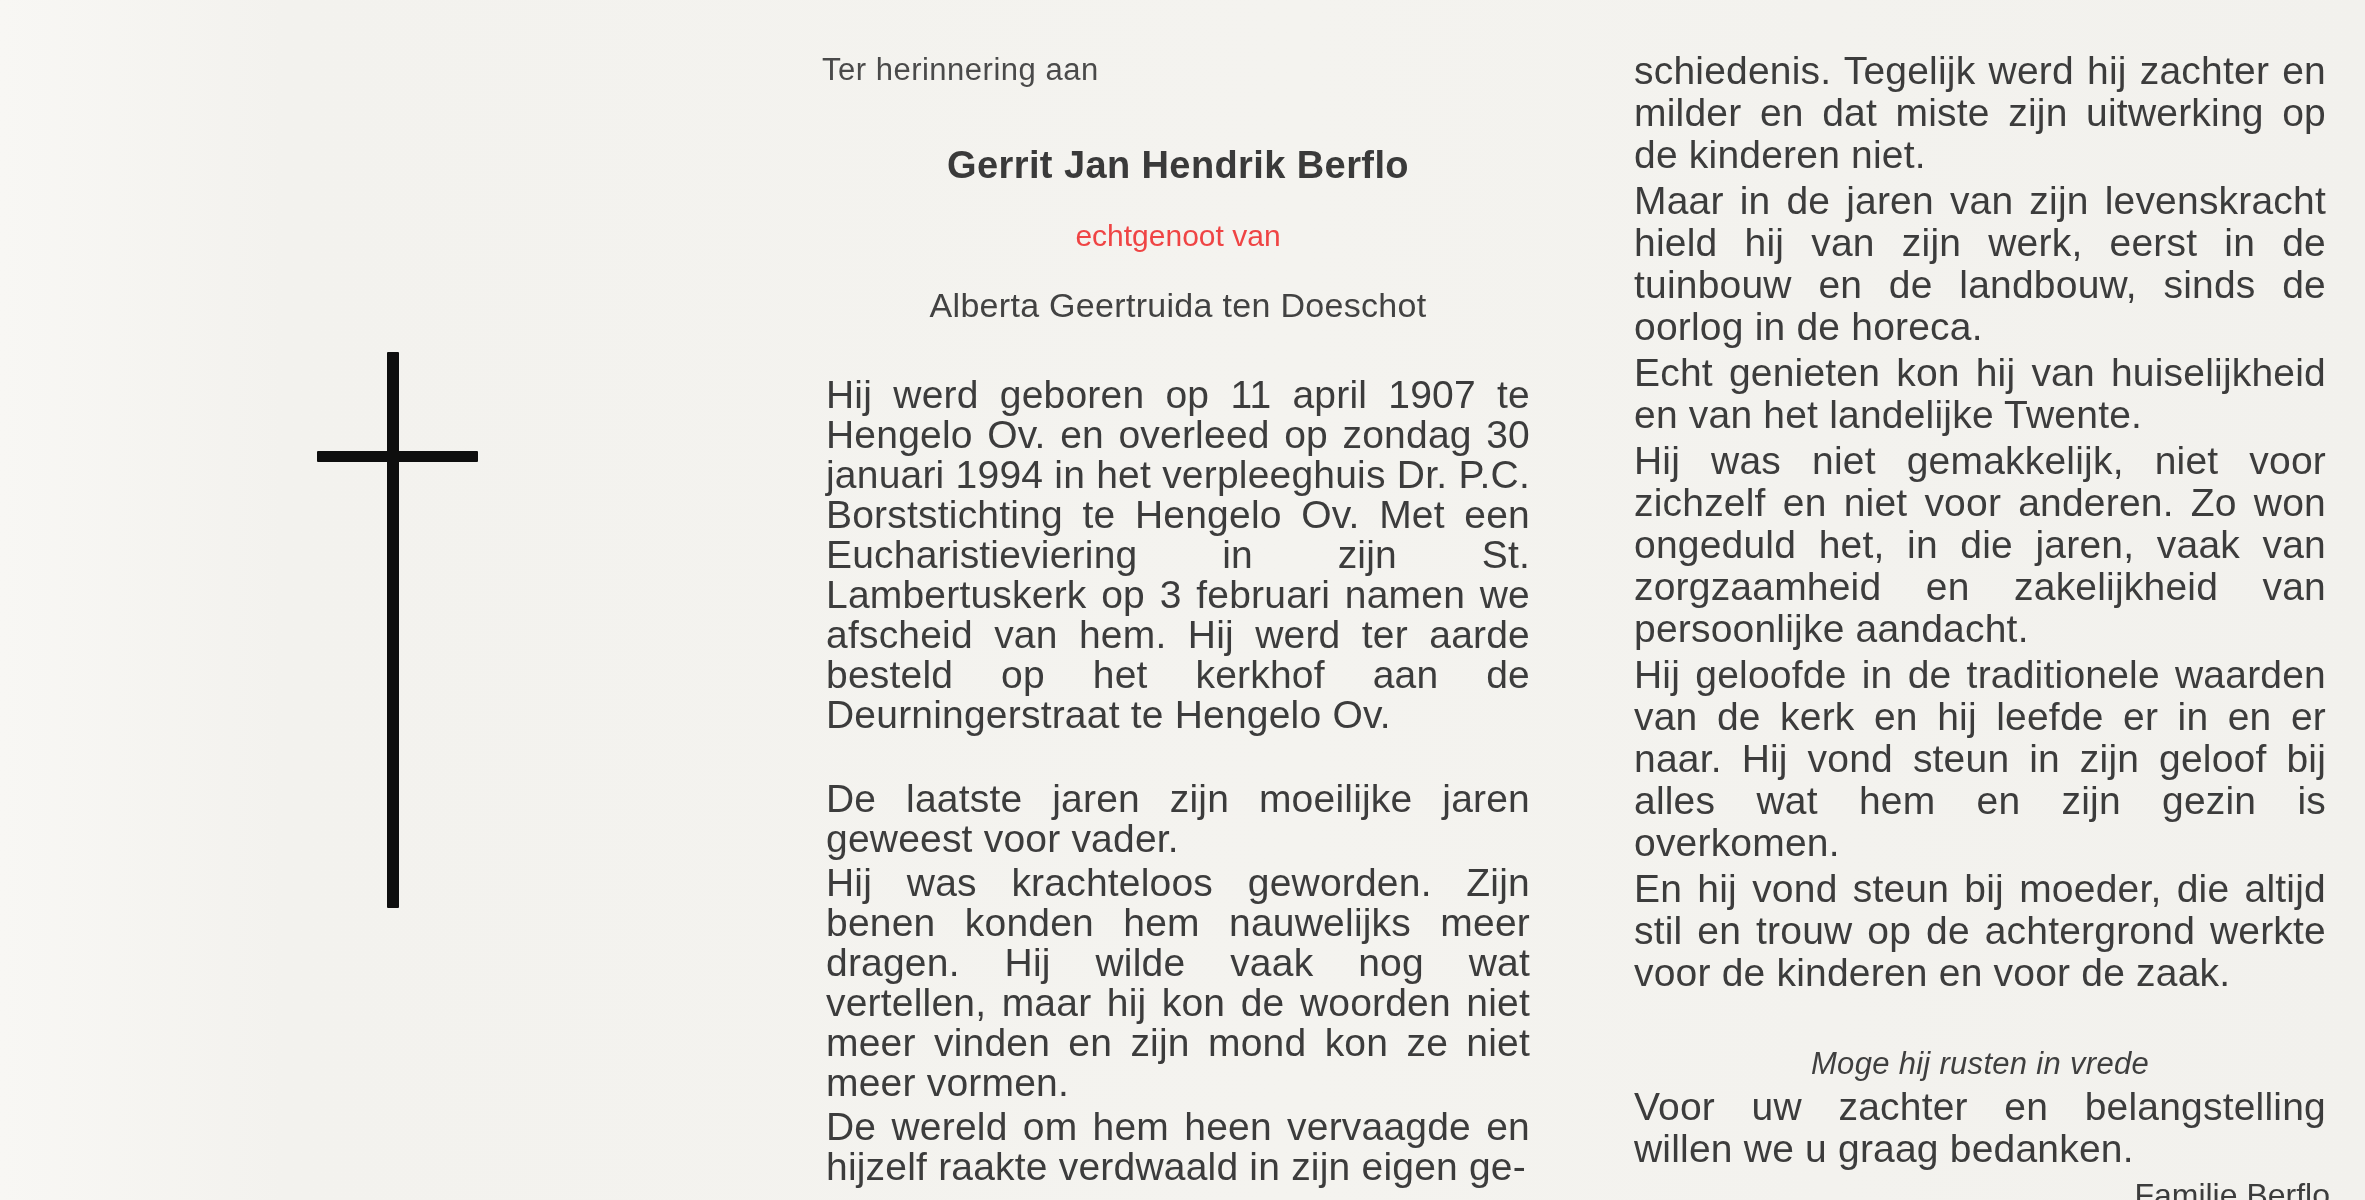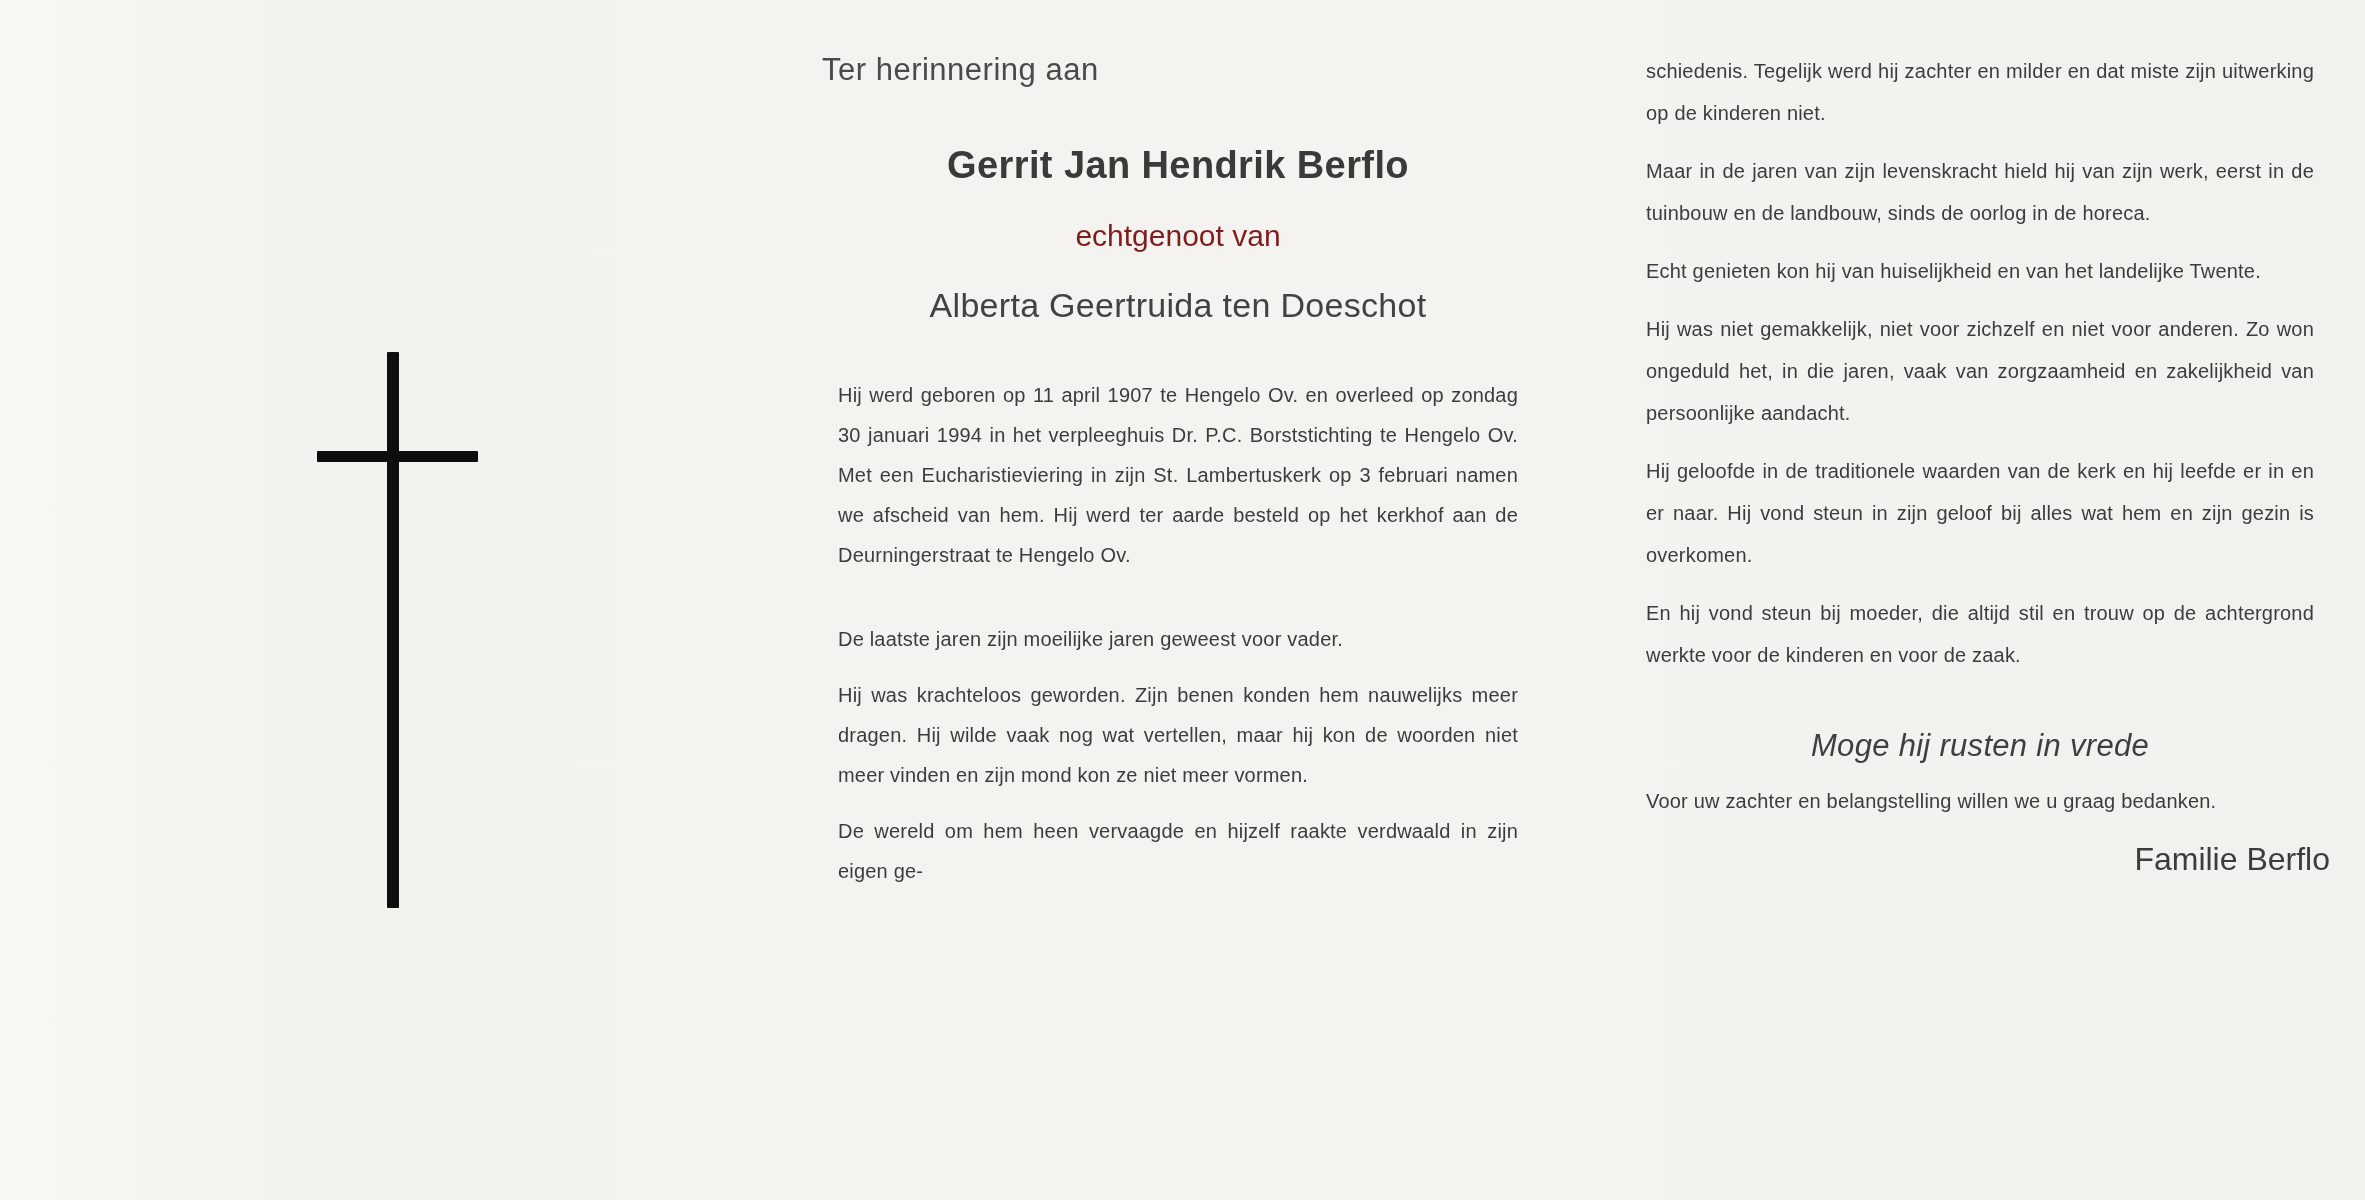--- a/index.html
+++ b/index.html
@@ -18,26 +18,26 @@
   .cross { position: absolute; left: 317px; top: 352px; width: 161px; height: 556px; }
   .cross .v { position: absolute; left: 70px; top: 0; width: 12px; height: 556px; background: #0e0e0e; border-radius: 1px; }
   .cross .h { position: absolute; left: 0; top: 99px; width: 161px; height: 11px; background: #0e0e0e; border-radius: 1px; }
 
   .col { position: absolute; top: 0; }
   .col-mid { left: 822px; width: 712px; }
   .col-right { left: 1630px; width: 700px; }
 
   .intro    { margin: 52px 0 0; font-size: 31px; color: #4a4a4a; letter-spacing: .5px; }
   .name     { margin: 56px 0 0; text-align: center; font-size: 38px; font-weight: bold; color: #3a3a3a; letter-spacing: .4px; }
-  .relation { margin: 32px 0 0; text-align: center; font-size: 30px; color: #7f1d1d; }
+  .relation { margin: 32px 0 0; text-align: center; font-size: 30px; color: #ef4444; }
   .spouse   { margin: 33px 0 0; text-align: center; font-size: 34px; color: #424242; letter-spacing: .3px; }
 
   p.body {
-    font-size: 20px;
-    margin: 16px;
+    font-size: 39px;
+    margin: 4px;
     text-align: justify;
     text-align-last: left;
     letter-spacing: .2px;
   }
   .col-mid p.body  { line-height: 40px; }
   .col-right p.body{ line-height: 42px; }
 
   .col-mid .bio { margin-top: 50px; }
   .col-mid .p2  { margin-top: 44px; }
 

